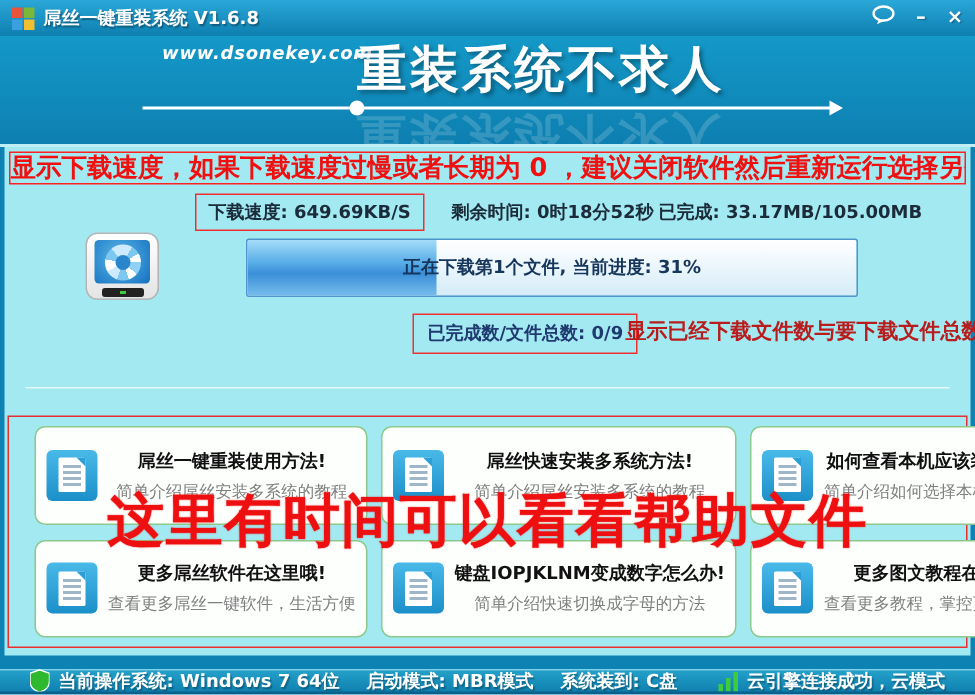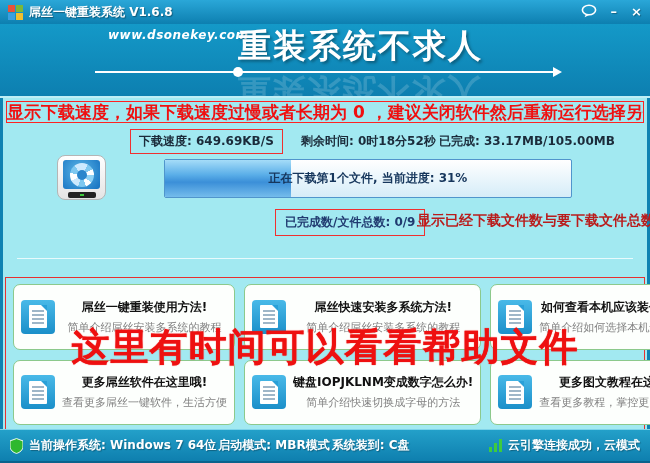--- a/index.html
+++ b/index.html
@@ -83,21 +83,21 @@
   .filesbox { position:absolute; top:111px; left:272px; border:1px solid #f03030;
               padding:4px 9px; font-size:12px; font-weight:bold; color:#203a70; white-space:nowrap; }
   .filesnote { position:absolute; top:114px; left:404px; font-size:14px; font-weight:bold;
                color:#b91c1c; white-space:nowrap;margin-left:10px; }
 
   .divider { position:absolute; top:160px; left:14px; right:14px; height:1px;
              background:rgba(255,255,255,.75); }
 
   
   .helparea { position:absolute; top:179px; left:2px; right:2px; height:155px;
-              border:1px solid #e83030; padding:6px 7px;
+              border:1px solid #e83030; padding:6px 17px;
               display:grid; grid-template-columns:1fr 1fr 1fr; gap:10px 9px; }
   .helpitem { background:#fdfffd; border:1px solid #8cc98c; border-radius:7px;
               display:flex; align-items:center; gap:7px; padding:5px 7px; cursor:pointer; }
   .doc { width:34px; height:34px; flex:0 0 34px; border-radius:4px;
          background:linear-gradient(#49b9e8,#1b8fc9);
          display:flex; align-items:center; justify-content:center; }
   .doc .page { width:18px; height:23px; background:#fff; border-radius:1px; position:relative; }
   .doc .page::before { content:""; position:absolute; left:3px; top:5px; width:12px; height:2px;
          background:#9fb6c8; box-shadow:0 4px 0 #9fb6c8, 0 8px 0 #9fb6c8, 0 12px 0 #9fb6c8; }
   .doc .page::after { content:""; position:absolute; right:0; top:0; width:0; height:0;
@@ -105,23 +105,23 @@
   .helptext { flex:1; text-align:center; overflow:hidden; }
   .helptitle { font-size:12px; font-weight:bold; color:#111; white-space:nowrap; }
   .helpsub { font-size:11px; color:#808080; margin-top:4px; white-space:nowrap; }
 
   .overlaynote { position:absolute; top:224px; left:0; right:0; text-align:center;
                  font-size:38px; font-weight:bold; color:#ee1010; letter-spacing:1px;
                  white-space:nowrap; pointer-events:none; z-index:6;
                  text-shadow:0 0 1px #ee1010; }
 
   
-  .statusbar { position:absolute; left:0; right:0; bottom:0; height:34px;
+  .statusbar { position:absolute; left:0; right:0; bottom:0; height:17px;
                background:linear-gradient(#23a0c9,#0d7dad); border-top:1px solid #7fd4ea;
-               display:flex; align-items:center; padding:0 10px 2px; gap:2px; z-index:5; }
+               display:flex; align-items:center; padding:0 20px 2px; gap:18px; z-index:5; }
   .statusbar::after { content:""; position:absolute; left:0; right:0; bottom:0; height:2px; background:#0a628c; }
   .statustext { color:#fff; font-size:12px; font-weight:bold; white-space:nowrap;
                 text-shadow:1px 1px 1px rgba(0,0,0,.3); }
   .statusright { margin-left:auto; display:flex; align-items:center; gap:6px; }
   .sigbars { display:flex; align-items:flex-end; gap:2px; height:13px; }
   .sigbars i { display:block; width:3px; background:#3ecb3e; }
   .sigbars i:nth-child(1){ height:5px; }
   .sigbars i:nth-child(2){ height:9px; }
   .sigbars i:nth-child(3){ height:13px; }
 </style>

